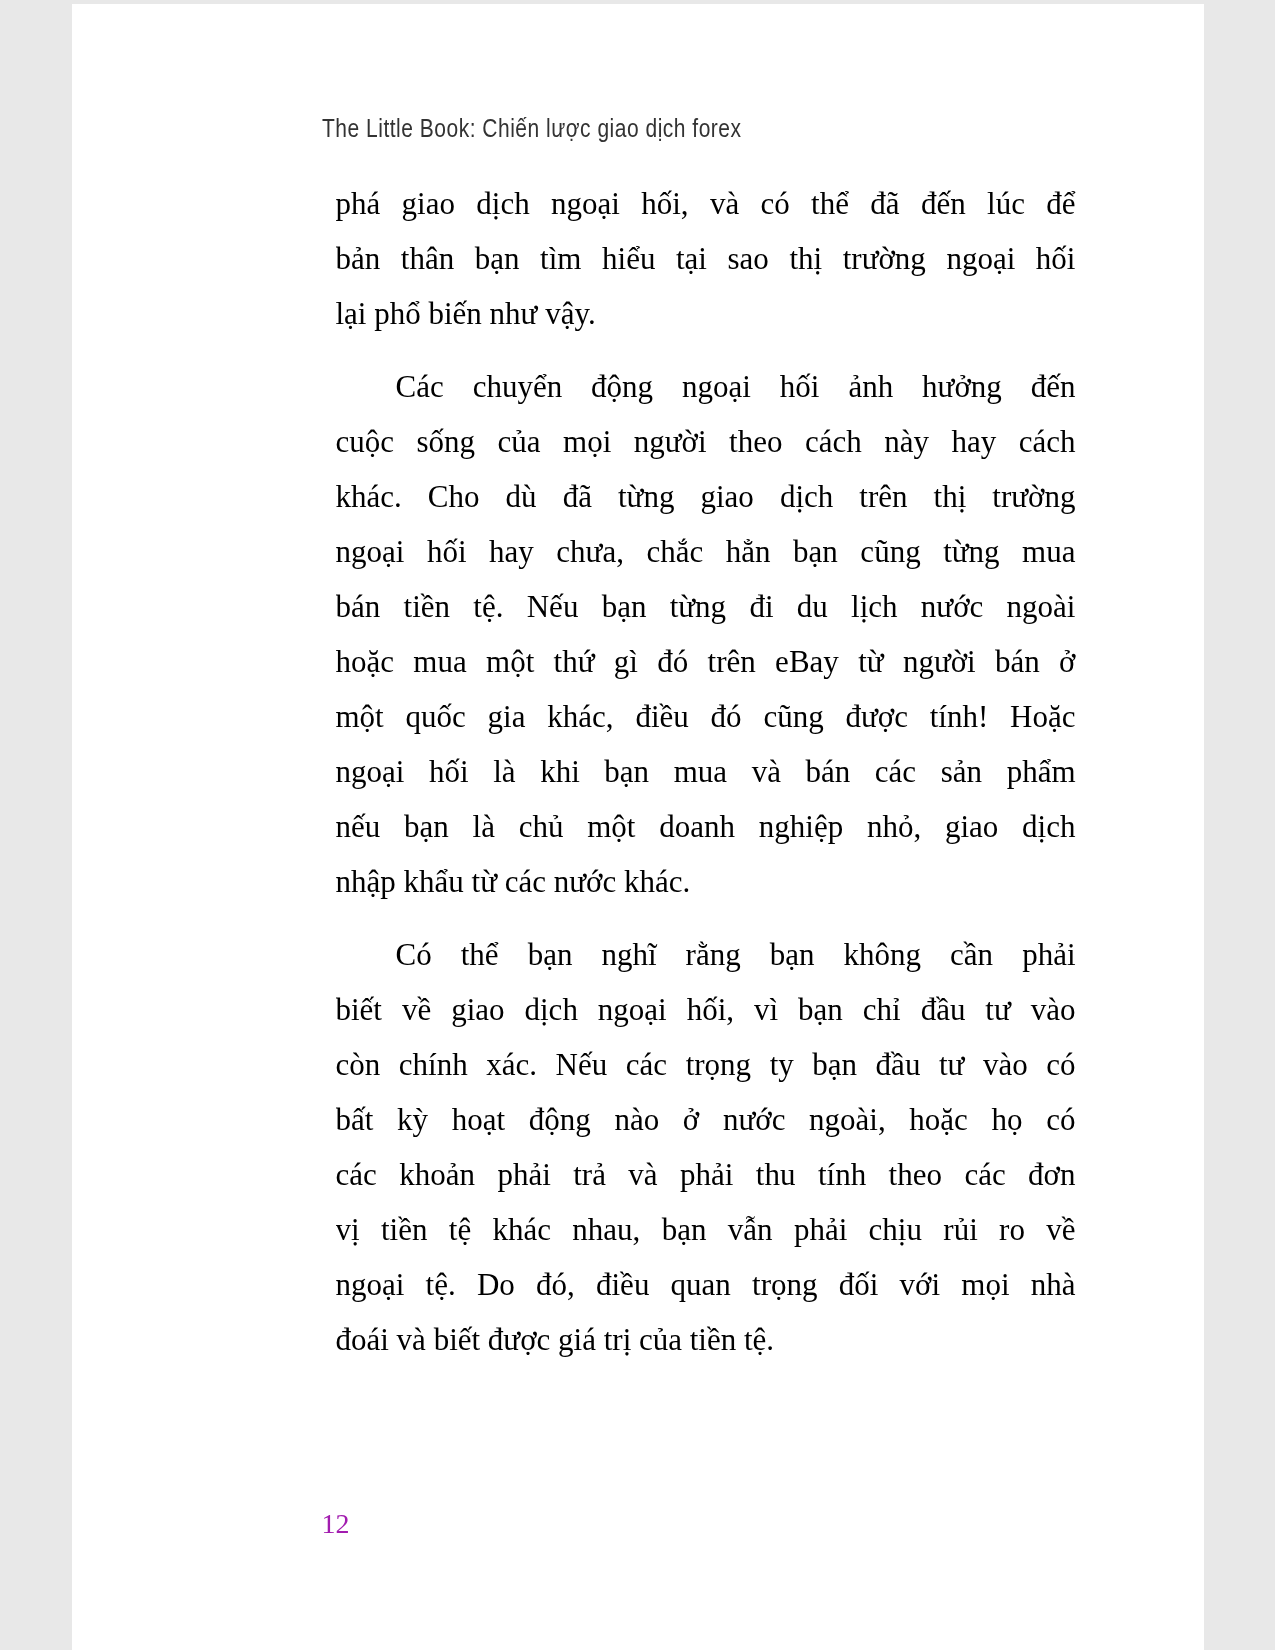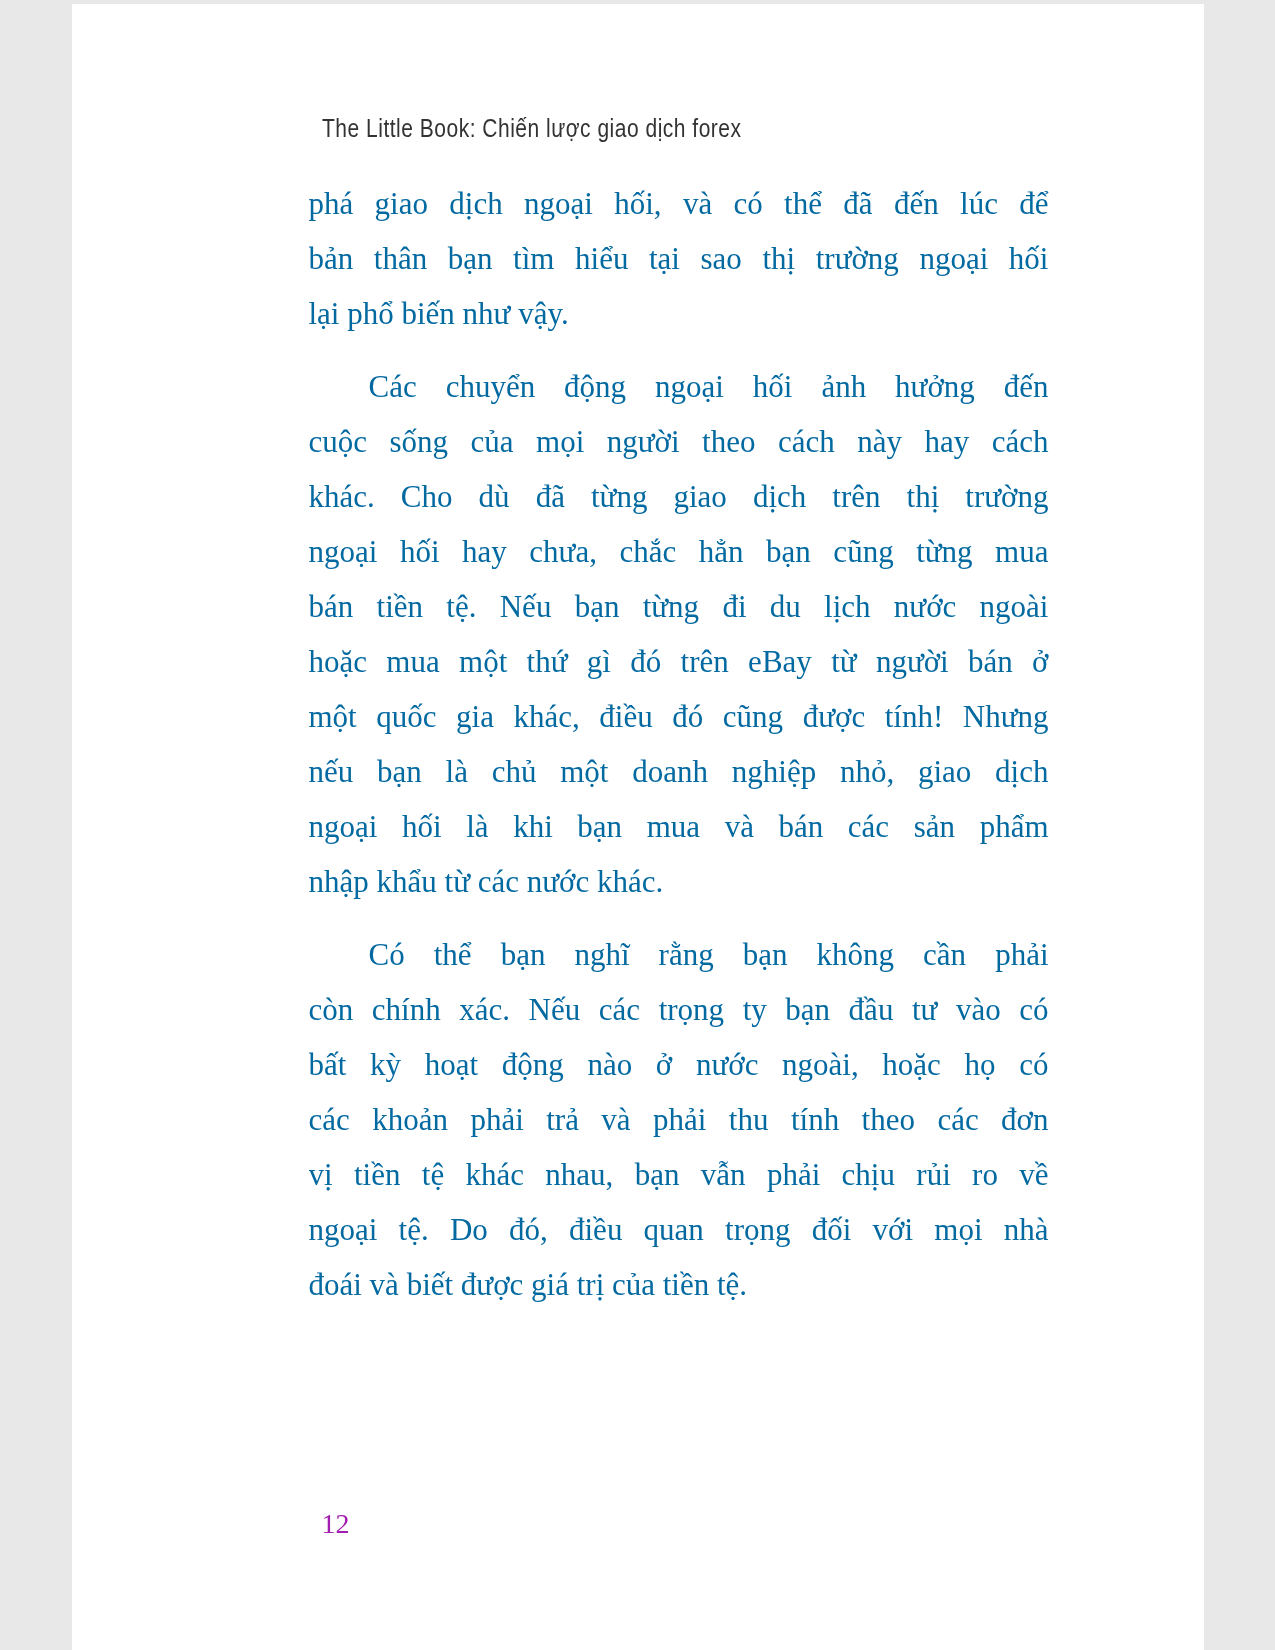--- a/index.html
+++ b/index.html
@@ -23,27 +23,27 @@
     font-size: 25px;
     font-weight: 400;
     color: #333333;
     letter-spacing: 0.6px;
     white-space: nowrap;
     transform: scaleX(0.84);
     transform-origin: left center;
   }
   .body-text {
     position: absolute;
-    left: 237px;
+    left: 264px;
     top: 172px;
     width: 740px;
     font-family: "Liberation Serif", "DejaVu Serif", serif;
     font-size: 31px;
     line-height: 55px;
-    color: #0369a1;
+    color: #000000;
   }
   .para {
     margin: 0;
     padding: 0;
   }
   .para + .para {
     margin-top: 18px;
   }
   .line {
     text-align: justify;
@@ -83,28 +83,29 @@
       <div class="line last">lại phổ biến như vậy.</div>
     </div>
 
     <div class="para">
       <div class="line indent">Các chuyển động ngoại hối ảnh hưởng đến</div>
       <div class="line">cuộc sống của mọi người theo cách này hay cách</div>
       <div class="line">khác. Cho dù đã từng giao dịch trên thị trường</div>
       <div class="line">ngoại hối hay chưa, chắc hẳn bạn cũng từng mua</div>
       <div class="line">bán tiền tệ. Nếu bạn từng đi du lịch nước ngoài</div>
       <div class="line">hoặc mua một thứ gì đó trên eBay từ người bán ở</div>
-      <div class="line">một quốc gia khác, điều đó cũng được tính! Nhưng</div>
+      <div class="line">một quốc gia khác, điều đó cũng được tính! Hoặc</div>
+      <div class="line">ngoại hối là khi bạn mua và bán các sản phẩm</div>
       <div class="line">nếu bạn là chủ một doanh nghiệp nhỏ, giao dịch</div>
-      <div class="line">ngoại hối là khi bạn mua và bán các sản phẩm</div>
       <div class="line last">nhập khẩu từ các nước khác.</div>
     </div>
 
     <div class="para">
       <div class="line indent">Có thể bạn nghĩ rằng bạn không cần phải</div>
+      <div class="line">biết về giao dịch ngoại hối, vì bạn chỉ đầu tư vào</div>
       <div class="line">còn chính xác. Nếu các trọng ty bạn đầu tư vào có</div>
       <div class="line">bất kỳ hoạt động nào ở nước ngoài, hoặc họ có</div>
       <div class="line">các khoản phải trả và phải thu tính theo các đơn</div>
       <div class="line">vị tiền tệ khác nhau, bạn vẫn phải chịu rủi ro về</div>
       <div class="line">ngoại tệ. Do đó, điều quan trọng đối với mọi nhà</div>
       <div class="line last">đoái và biết được giá trị của tiền tệ.</div>
     </div>
 
   </div>
 

